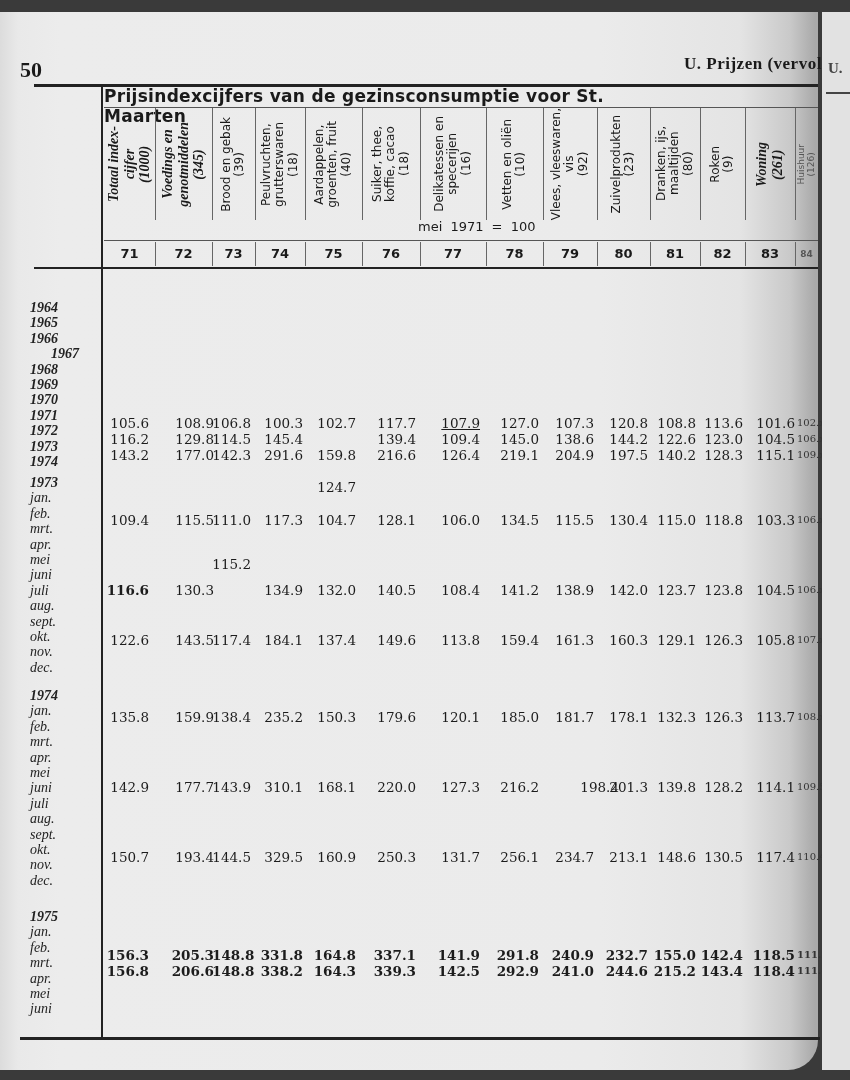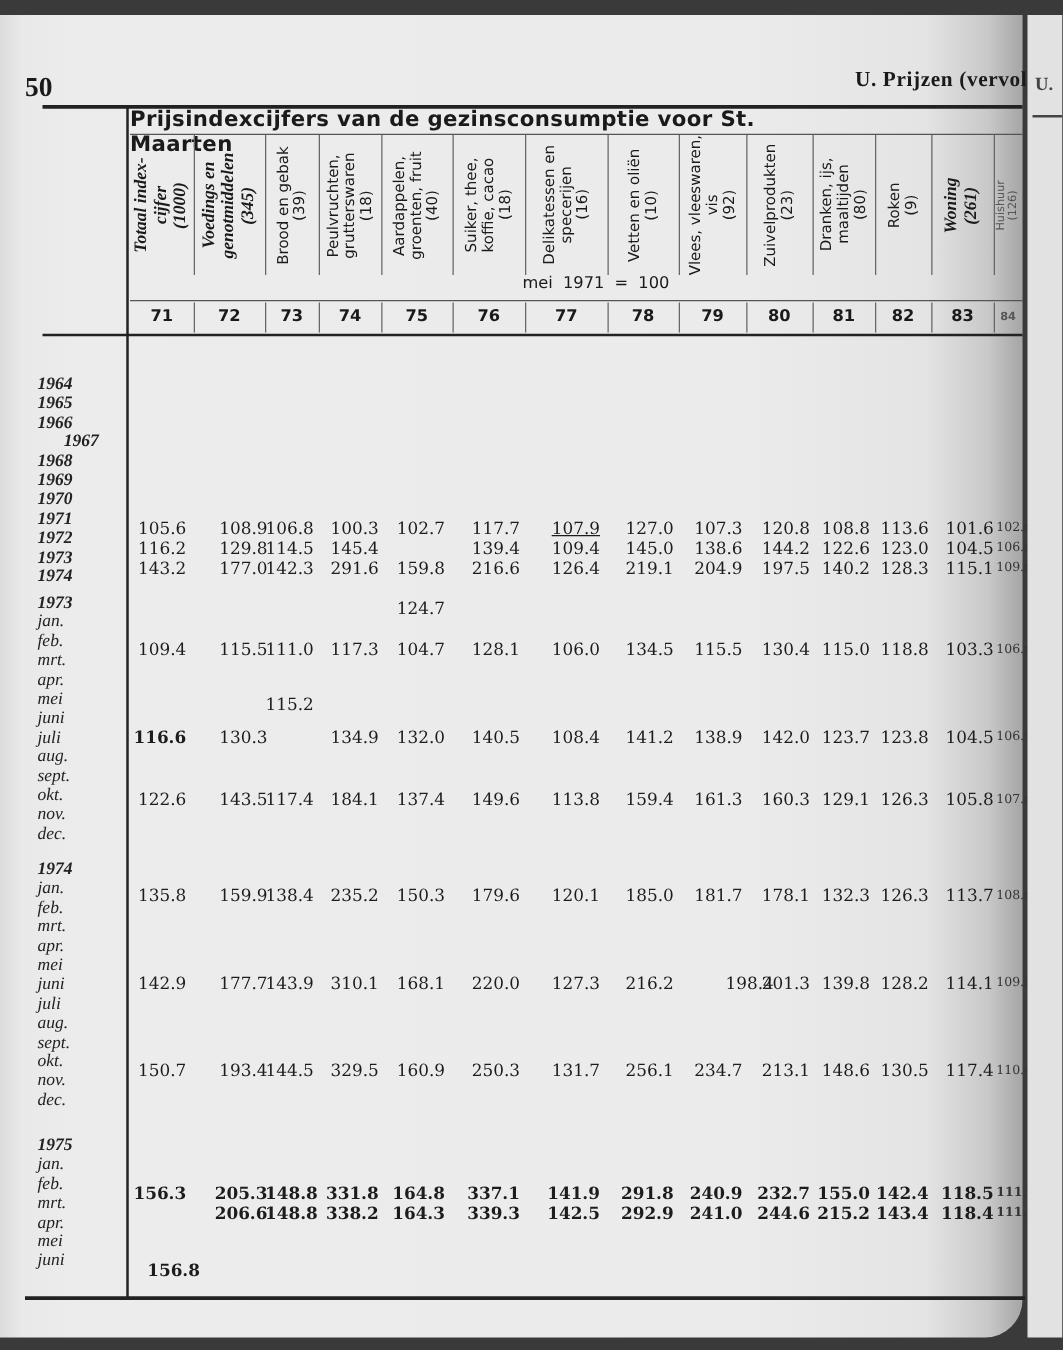--- a/index.html
+++ b/index.html
@@ -383,21 +383,21 @@
       <div class="cell bold" style="left: 305px; width: 51px; top: 935px;">164.8</div>
       <div class="cell bold" style="left: 362px; width: 54px; top: 935px;">337.1</div>
       <div class="cell bold" style="left: 420px; width: 60px; top: 935px;">141.9</div>
       <div class="cell bold" style="left: 486px; width: 53px; top: 935px;">291.8</div>
       <div class="cell bold" style="left: 543px; width: 51px; top: 935px;">240.9</div>
       <div class="cell bold" style="left: 597px; width: 51px; top: 935px;">232.7</div>
       <div class="cell bold" style="left: 650px; width: 46px; top: 935px;">155.0</div>
       <div class="cell bold" style="left: 700px; width: 43px; top: 935px;">142.4</div>
       <div class="cell bold" style="left: 745px; width: 50px; top: 935px;">118.5</div>
       <div class="cell bold faded" style="left: 797px; width: 21px; top: 935px;">111.2</div>
-      <div class="cell bold" style="left: 104px; width: 45px; top: 997px; margin-left: 11px;">156.8</div>
+      <div class="cell bold" style="left: 104px; width: 45px; top: 951px;">156.8</div>
       <div class="cell bold" style="left: 155px; width: 59px; top: 951px;">206.6</div>
       <div class="cell bold" style="left: 212px; width: 39px; top: 951px;">148.8</div>
       <div class="cell bold" style="left: 255px; width: 48px; top: 951px;">338.2</div>
       <div class="cell bold" style="left: 305px; width: 51px; top: 951px;">164.3</div>
       <div class="cell bold" style="left: 362px; width: 54px; top: 951px;">339.3</div>
       <div class="cell bold" style="left: 420px; width: 60px; top: 951px;">142.5</div>
       <div class="cell bold" style="left: 486px; width: 53px; top: 951px;">292.9</div>
       <div class="cell bold" style="left: 543px; width: 51px; top: 951px;">241.0</div>
       <div class="cell bold" style="left: 597px; width: 51px; top: 951px;">244.6</div>
       <div class="cell bold" style="left: 650px; width: 46px; top: 951px;">215.2</div>

